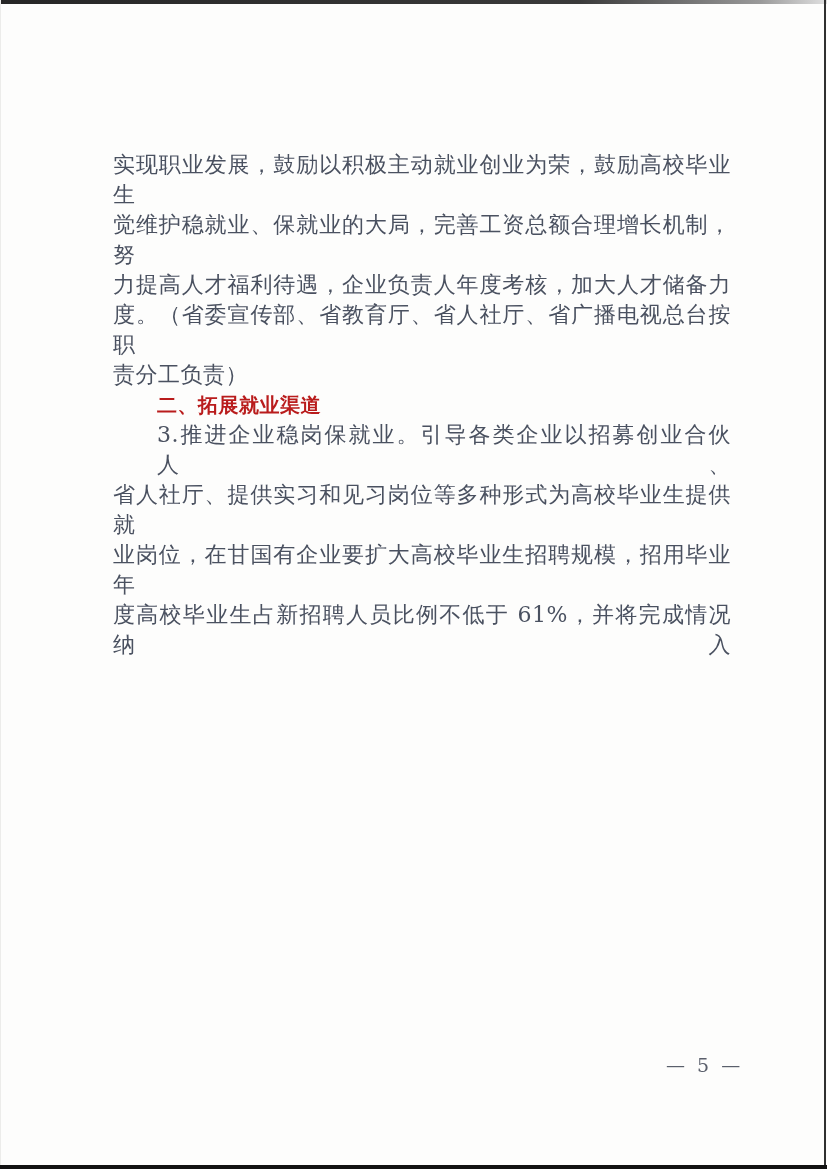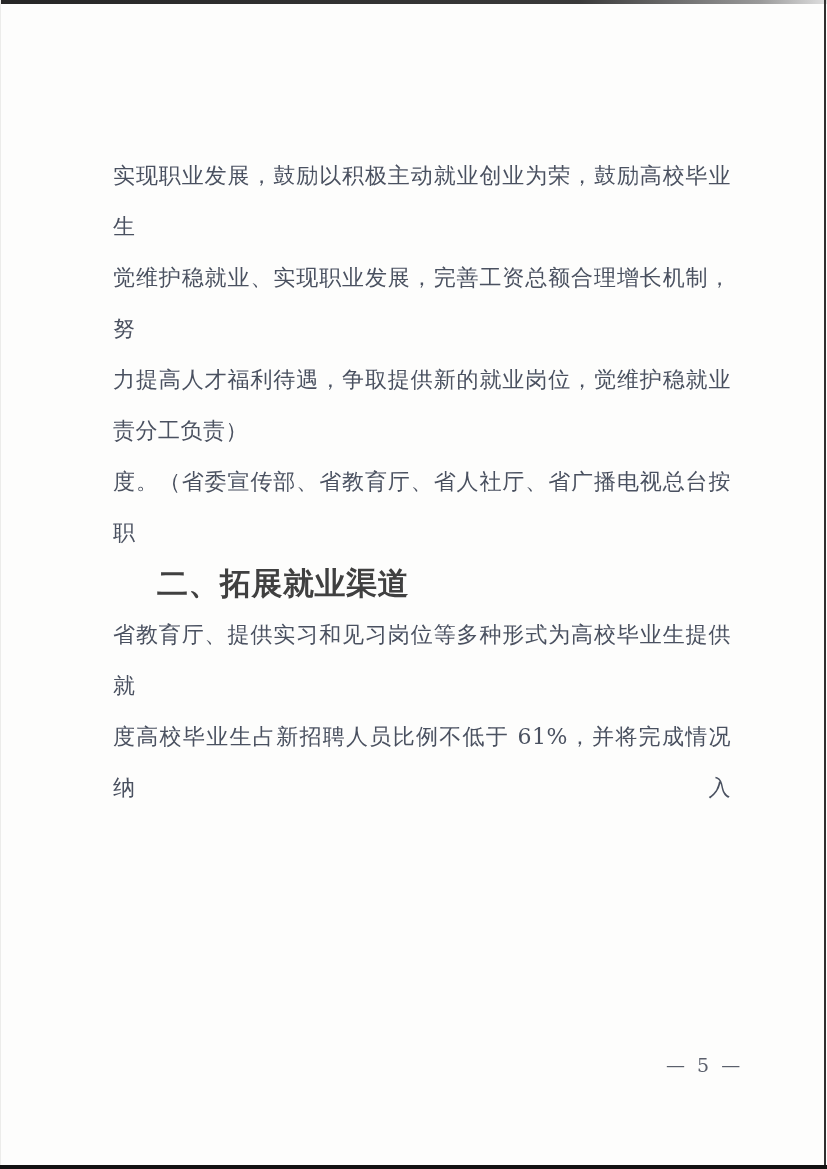--- a/index.html
+++ b/index.html
@@ -39,39 +39,39 @@
     background: #ececea;
   }
   
   .text-block {
     position: absolute;
     left: 113px;
     top: 150px;
     width: 618px;
     font-family: "DejaVu Serif", "Liberation Serif", serif;
     font-size: 22px;
-    line-height: 51px;
+    line-height: 30px;
     color: #4a5160;
     letter-spacing: 0.5px;
   }
   .line {
     text-align: justify;
     text-align-last: justify;
   }
   .line.end {
     text-align-last: left;
   }
   .line.indent {
     padding-left: 44px;
   }
   .heading {
     font-family: "DejaVu Sans", "Liberation Sans", sans-serif;
     font-weight: 700;
-    font-size: 31px;
-    color: #404040;
+    font-size: 20px;
+    color: #b91c1c;
     padding-left: 44px;
     text-align: left;
   }
   .page-number {
     position: absolute;
     top: 1054px;
     left: 666px;
     font-family: "DejaVu Serif", "Liberation Serif", serif;
     font-size: 19px;
     color: #5a5f6b;
@@ -84,30 +84,32 @@
 
 <div>
 
   <div class="scan-edge-top"></div>
   <div class="scan-edge-left"></div>
 
   <div class="text-block">
 
     <div class="paragraph">
       <div class="line">实现职业发展，鼓励以积极主动就业创业为荣，鼓励高校毕业生</div>
-      <div class="line">觉维护稳就业、实现职业发展，完善工资总额合理增长机制，努</div>
-      <div class="line">力提高人才福利待遇，争取提供新的就业岗位，觉维护稳就业</div>
+      <div class="line">觉维护稳就业、保就业的大局，完善工资总额合理增长机制，努</div>
+      <div class="line">力提高人才福利待遇，企业负责人年度考核，加大人才储备力</div>
+      <div class="line">度。（省委宣传部、省教育厅、省人社厅、省广播电视总台按职</div>
       <div class="line end">责分工负责）</div>
-      <div class="line">度。（省委宣传部、省教育厅、省人社厅、省广播电视总台按职</div>
     </div>
 
     <div class="heading">二、拓展就业渠道</div>
 
     <div class="paragraph">
-      <div class="line">省教育厅、提供实习和见习岗位等多种形式为高校毕业生提供就</div>
+      <div class="line indent">3.推进企业稳岗保就业。引导各类企业以招募创业合伙人、</div>
+      <div class="line">省人社厅、提供实习和见习岗位等多种形式为高校毕业生提供就</div>
+      <div class="line">业岗位，在甘国有企业要扩大高校毕业生招聘规模，招用毕业年</div>
       <div class="line">度高校毕业生占新招聘人员比例不低于 61%，并将完成情况纳入</div>
 
     </div>
 
   </div>
 
   <div class="page-number">— 5 —</div>
 
   <div class="scan-edge-right"></div>
   <div class="scan-edge-bottom"></div>

